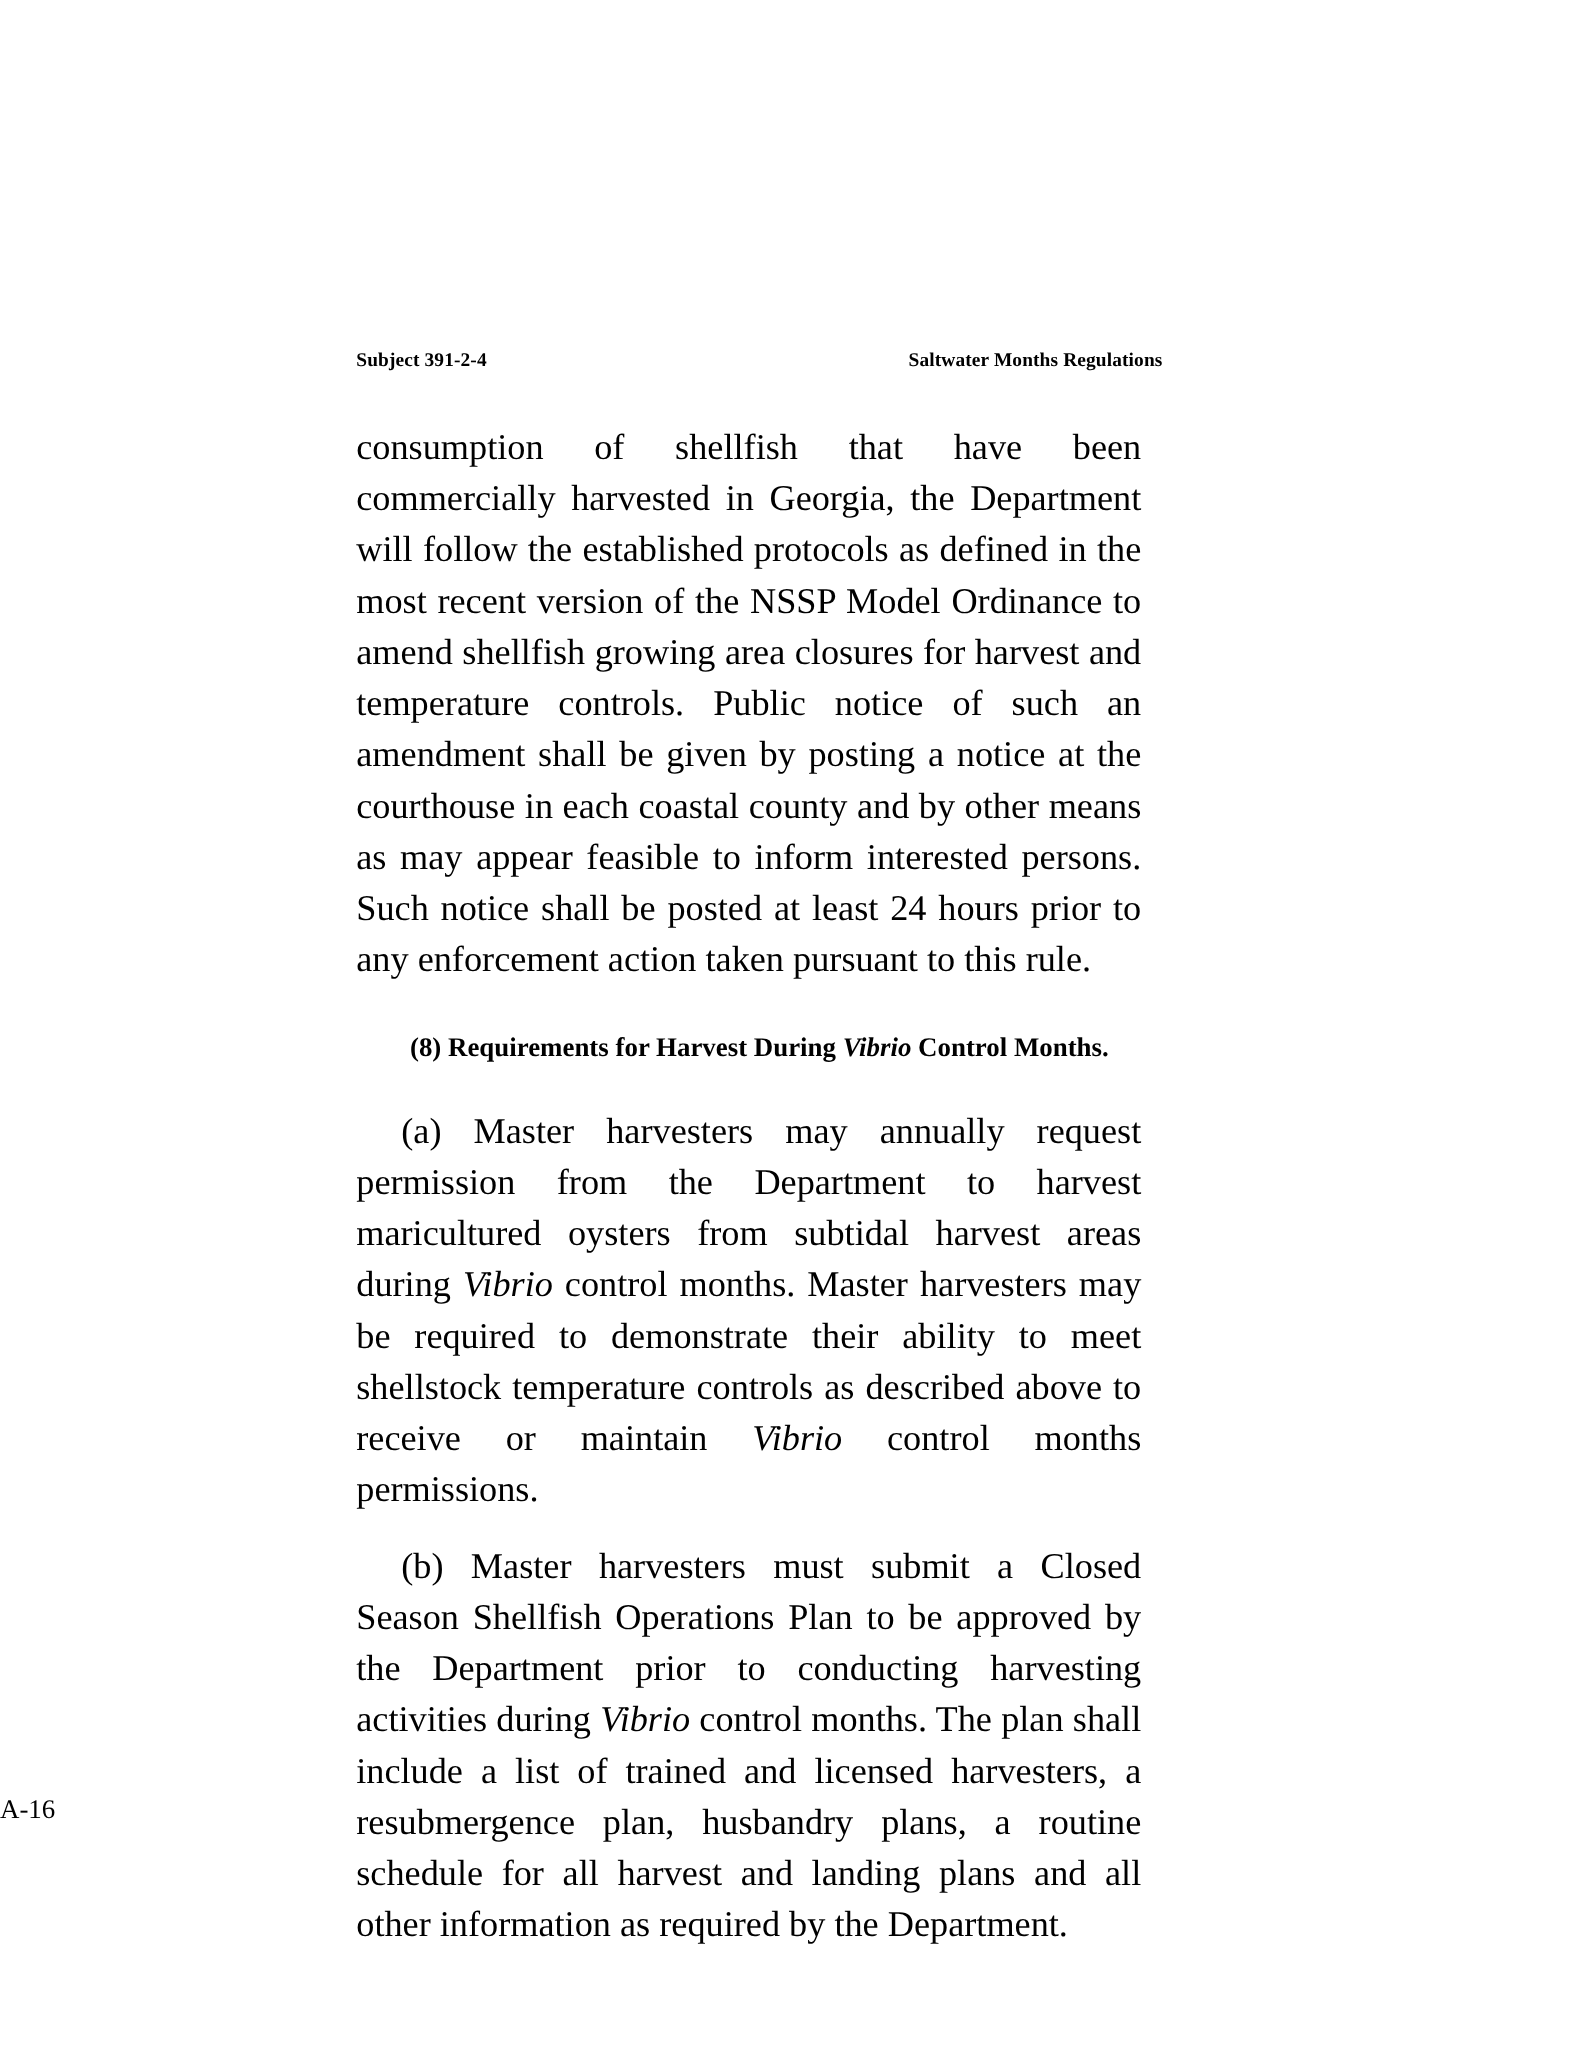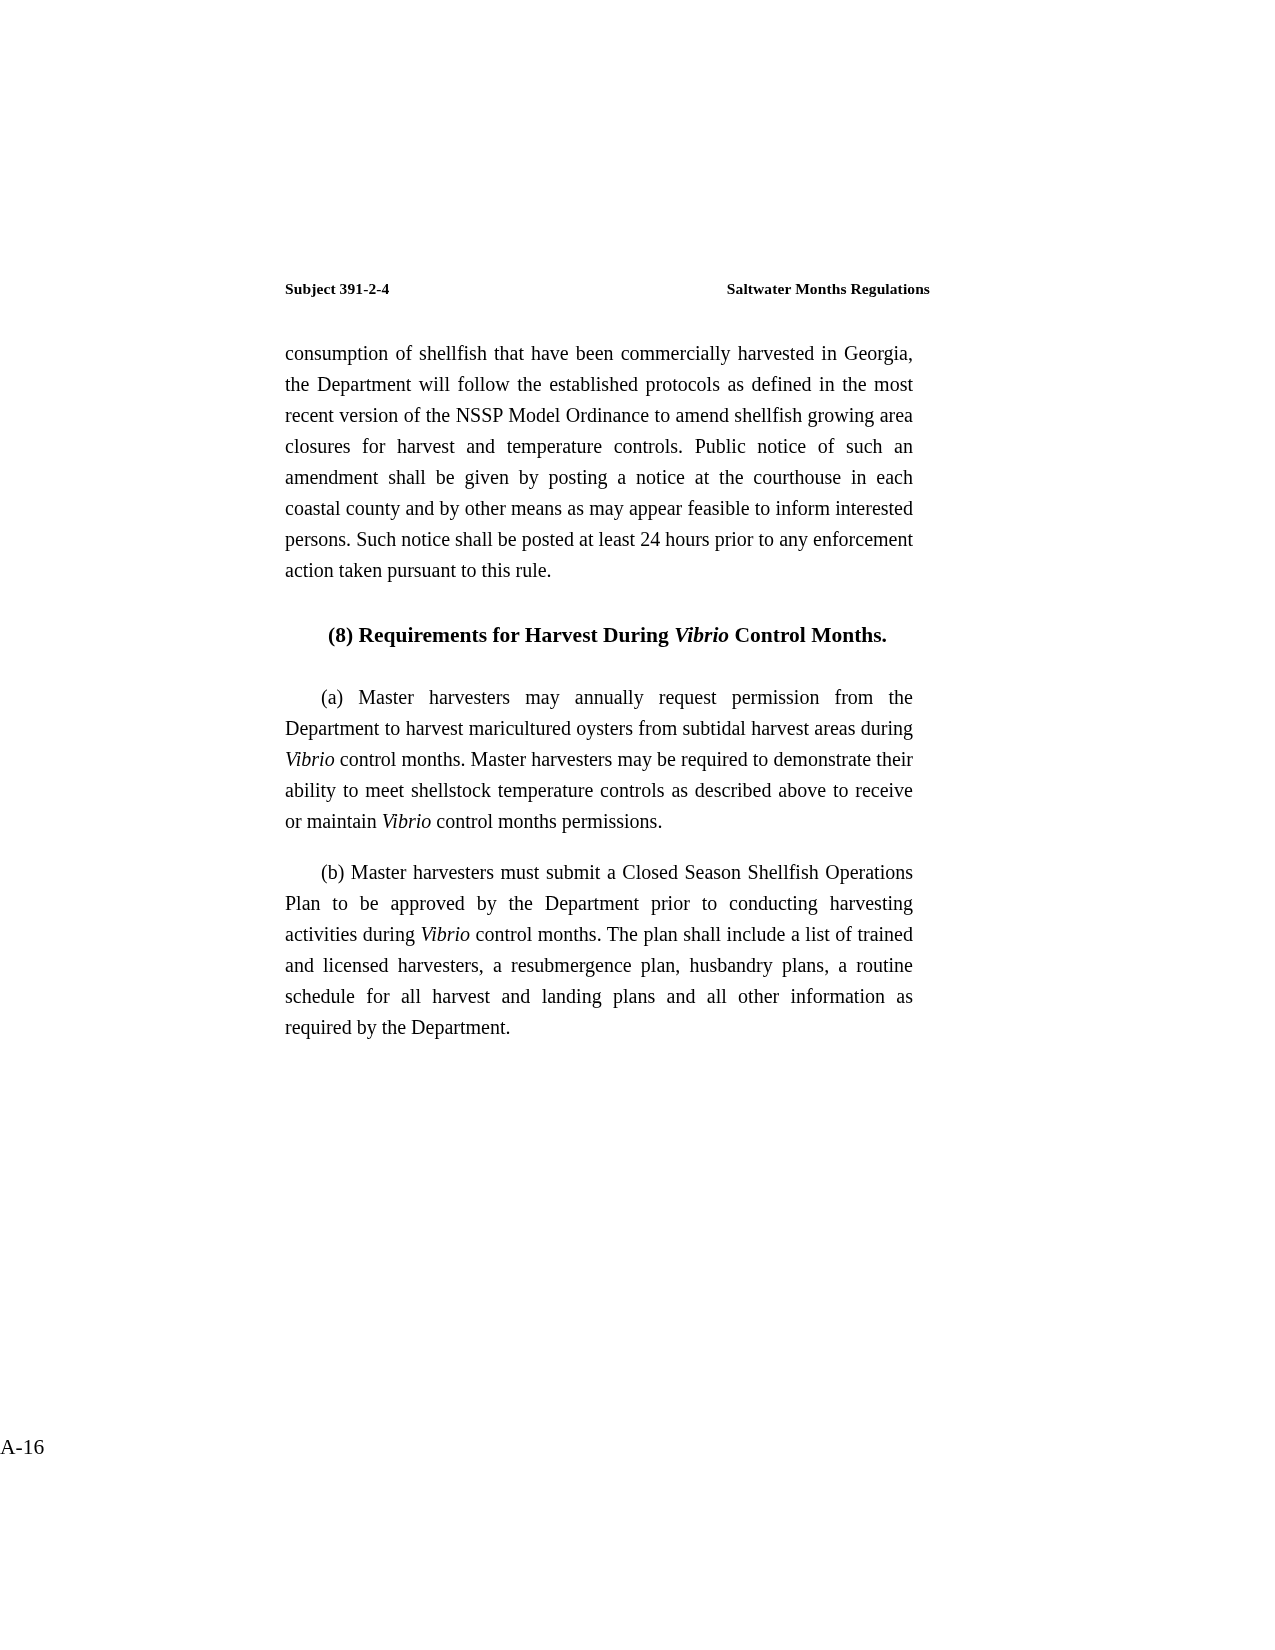--- a/index.html
+++ b/index.html
@@ -38,22 +38,22 @@
     letter-spacing: 0.1px;
     margin-bottom: 40px;
   }
   .runhead .left {
     text-align: left;
   }
   .runhead .right {
     text-align: right;
   }
   p.body {
-    font-size: 20px;
-    line-height: 31px;
+    font-size: 29px;
+    line-height: 41px;
     text-align: justify;
     text-justify: inter-word;
     margin: 0 17px 20px 0;
   }
   p.body.indent {
     text-indent: 36px;
   }
   p.heading {
     font-size: 21.5px;
     line-height: 31.8px;

